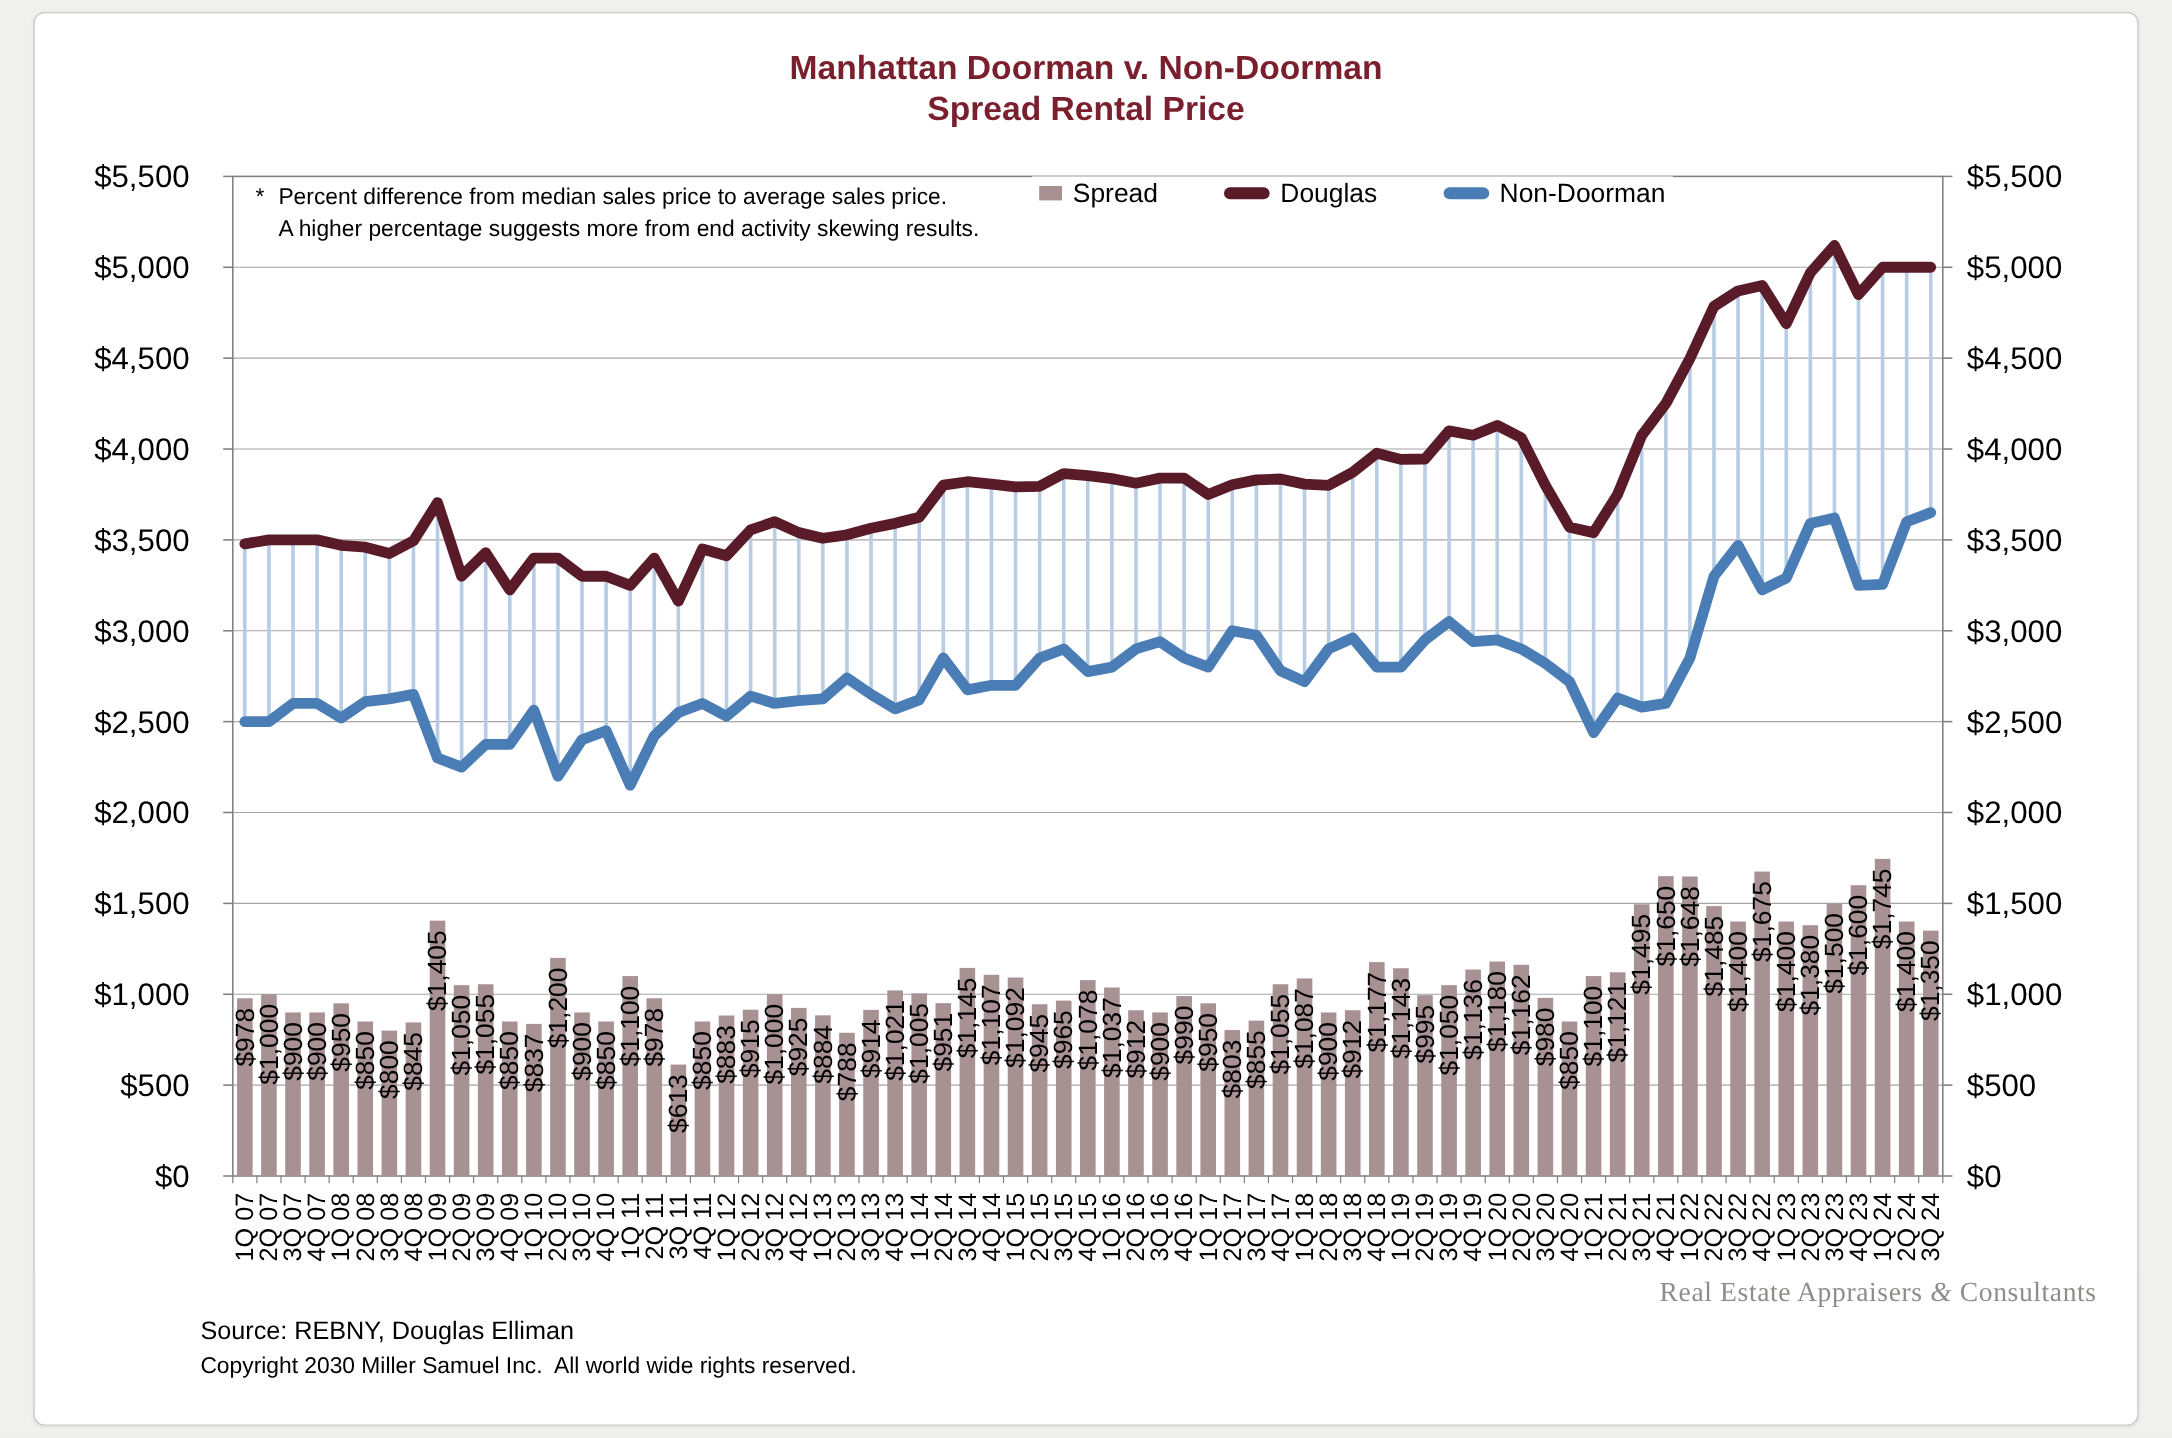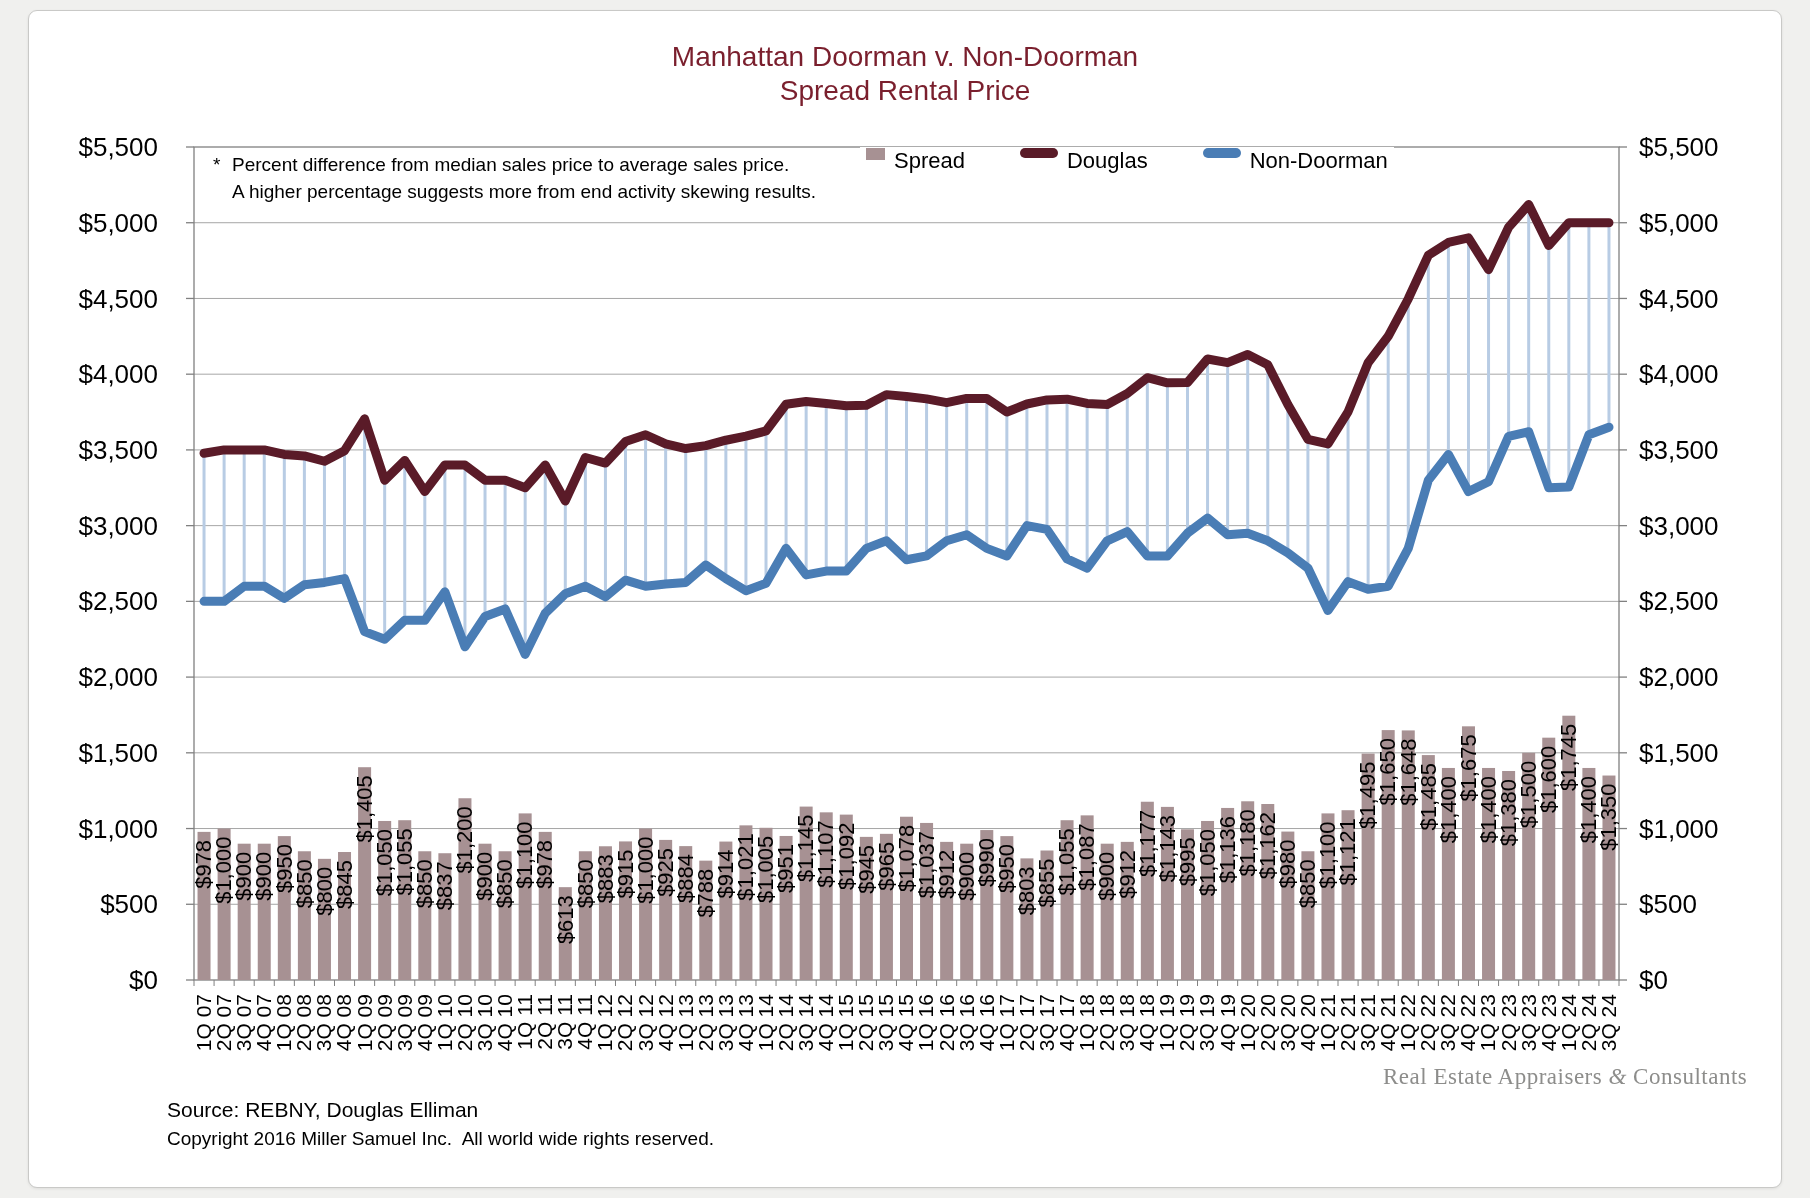--- a/index.html
+++ b/index.html
@@ -1,27 +1,27 @@
 <!DOCTYPE html>
 <html><head>
 <meta charset="utf-8">
 <style>
   html,body{margin:0;padding:0;background:#e9e9e7;font-family:"Liberation Sans",sans-serif;}
   .page{position:relative;width:1810px;height:1198px;background:#f0f0ee;overflow:hidden;}
   .card{position:absolute;left:28px;top:10px;width:1752px;height:1176px;background:#ffffff;
         border:1px solid #c9c9c7;border-radius:9px;box-shadow:0 1px 3px rgba(0,0,0,.08);}
   .chart-title{position:absolute;left:0;top:40px;width:1810px;text-align:center;z-index:3;}
-  .chart-title div{font-size:28px;font-weight:normal;color:#7a1f2d;line-height:34px;}
+  .chart-title div{font-size:28px;font-weight:bold;color:#7a1f2d;line-height:34px;}
   .annotation{position:absolute;left:213px;top:151px;z-index:4;background:#ffffff;
               font-size:19px;color:#000;line-height:27px;padding-right:10px;}
   .annotation .row{display:flex;}
   .annotation .marker{width:19px;flex:0 0 19px;}
   .legend{position:absolute;left:860px;top:147px;height:28px;display:flex;align-items:center;
           column-gap:55px;z-index:4;background:#ffffff;padding:0 6px;}
-  .legend .item{display:flex;column-gap:9px;}
+  .legend .item{display:flex;align-items:center;column-gap:9px;}
   .legend .label{font-size:22px;color:#000;}
   .sw-bar{width:19px;height:12px;}
   .sw-line{width:38px;height:10px;border-radius:6px;}
   svg.plot{position:absolute;left:0;top:0;z-index:2;}
   svg.plot text{font-family:"Liberation Sans",sans-serif;fill:#000;}
   .footer-source{position:absolute;left:167px;top:1098px;font-size:21px;color:#000;z-index:3;}
   .footer-copyright{position:absolute;left:167px;top:1128px;font-size:19px;color:#000;z-index:3;white-space:pre;}
   .logo{position:absolute;left:1383px;top:1062px;z-index:3;font-family:"Liberation Serif",serif;}
   .logo .name{font-variant:small-caps;font-size:42px;color:#6f2233;letter-spacing:1px;line-height:44px;}
   .logo .tagline{font-size:23px;color:#8d8d8b;letter-spacing:.5px;margin-top:2px;}
@@ -478,18 +478,18 @@
       <text x="1488.542253521127" y="994" text-anchor="end" dy="0.33em" font-size="21px" transform="rotate(-90 1488.542253521127 994)">1Q 23</text>
       <text x="1508.6126760563382" y="994" text-anchor="end" dy="0.33em" font-size="21px" transform="rotate(-90 1508.6126760563382 994)">2Q 23</text>
       <text x="1528.6830985915494" y="994" text-anchor="end" dy="0.33em" font-size="21px" transform="rotate(-90 1528.6830985915494 994)">3Q 23</text>
       <text x="1548.7535211267607" y="994" text-anchor="end" dy="0.33em" font-size="21px" transform="rotate(-90 1548.7535211267607 994)">4Q 23</text>
       <text x="1568.823943661972" y="994" text-anchor="end" dy="0.33em" font-size="21px" transform="rotate(-90 1568.823943661972 994)">1Q 24</text>
       <text x="1588.8943661971832" y="994" text-anchor="end" dy="0.33em" font-size="21px" transform="rotate(-90 1588.8943661971832 994)">2Q 24</text>
       <text x="1608.9647887323945" y="994" text-anchor="end" dy="0.33em" font-size="21px" transform="rotate(-90 1608.9647887323945 994)">3Q 24</text>
     </svg>
 
   <div class="footer-source">Source: REBNY, Douglas Elliman</div>
-  <div class="footer-copyright">Copyright 2016 Miller Samuel Inc.  All world wide rights reserved.</div>
+  <div class="footer-copyright">Copyright 2030 Miller Samuel Inc.  All world wide rights reserved.</div>
 
   <div class="logo">
     <div class="tagline"><span>Real Estate Appraisers</span> <span class="amp">&amp;</span> <span>Consultants</span></div>
   </div>
 </div>
 
 </body></html>

